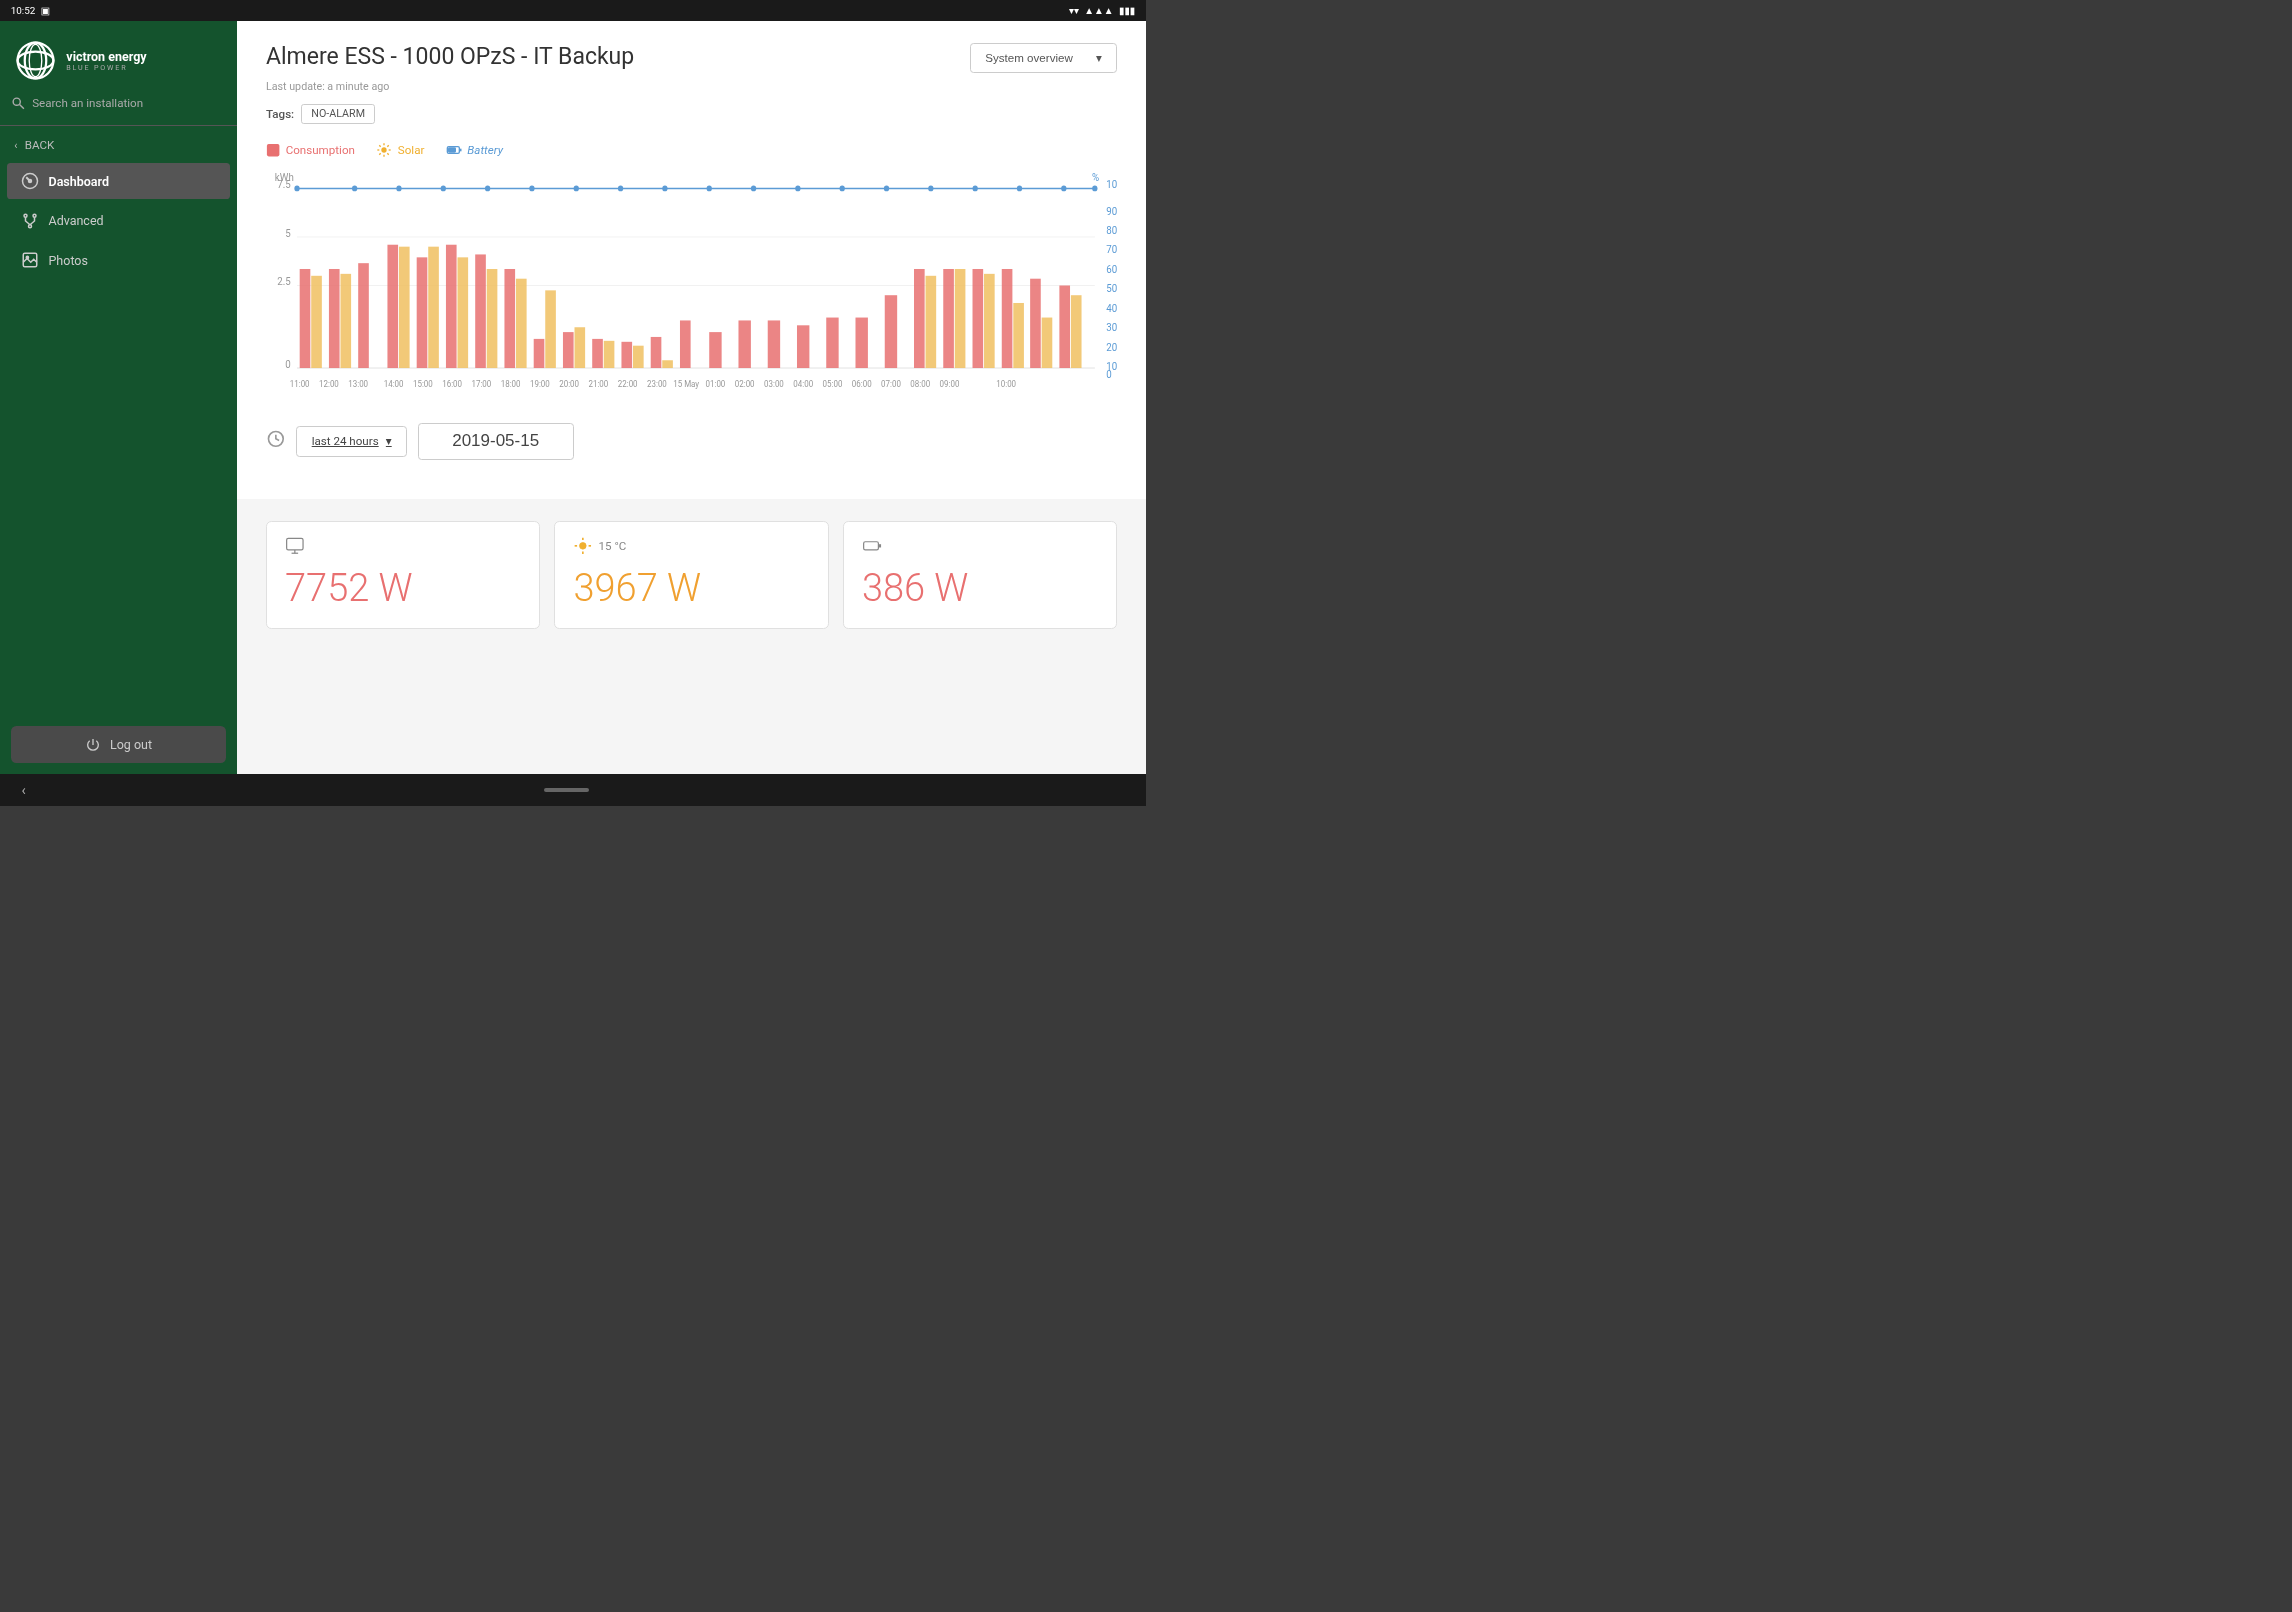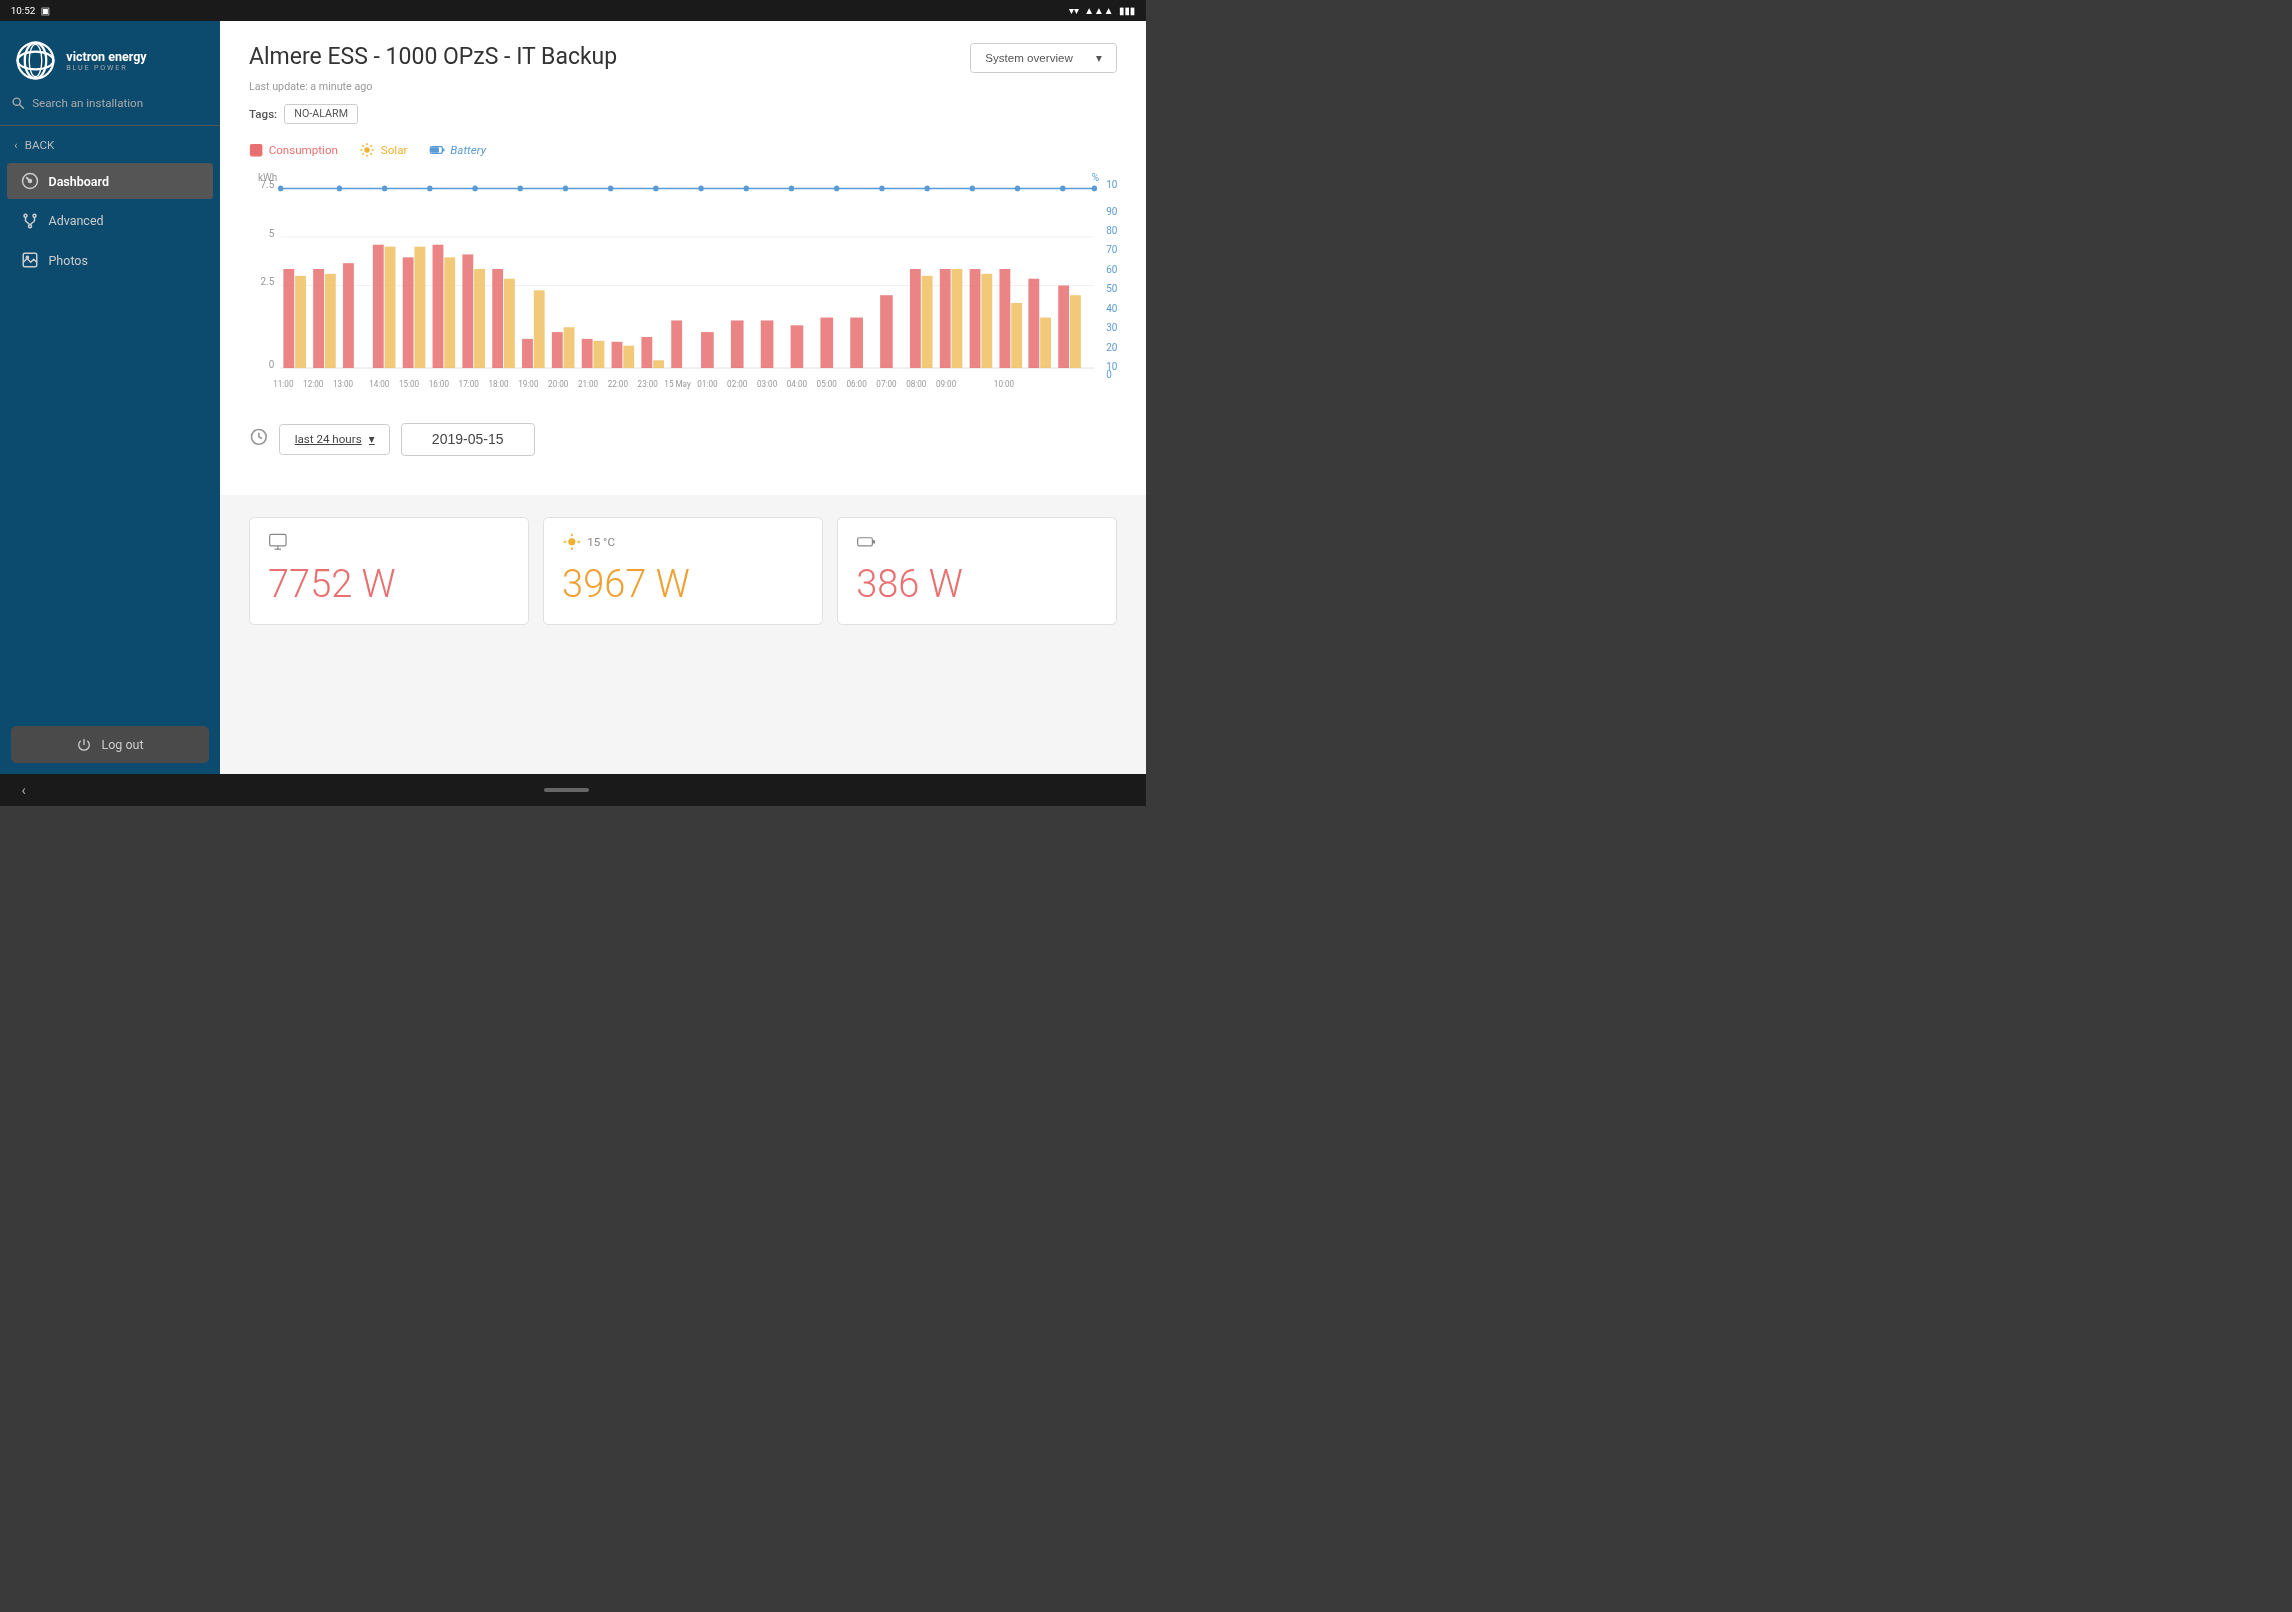--- a/index.html
+++ b/index.html
@@ -29,22 +29,22 @@
 
     
     .main-layout {
       display: flex;
       flex: 1;
       overflow: hidden;
     }
 
     
     .sidebar {
-      width: 220px;
-      background: #0c4a6e;
+      width: 237px;
+      background: #14532d;
       display: flex;
       flex-direction: column;
       flex-shrink: 0;
     }
     .sidebar-logo {
       padding: 18px 14.3px 14.3px;
       display: flex;
       align-items: center;
       gap: 9px;
     }
@@ -243,23 +243,23 @@
       display: flex;
       align-items: center;
       gap: 7.2px;
       text-decoration: underline;
     }
     .date-input {
       border: 0.9px solid #ccc;
       background: white;
       padding: 7.2px 14.3px;
       border-radius: 3.6px;
-      font-size: 14px;
+      font-size: 17px;
       color: #444;
-      width: 134px;
+      width: 156px;
       text-align: center;
     }
 
     
     .system-status-section {
       padding: 21.5px 29px;
       background: #f5f5f5;
     }
     .section-title {
       font-size: 18px;

